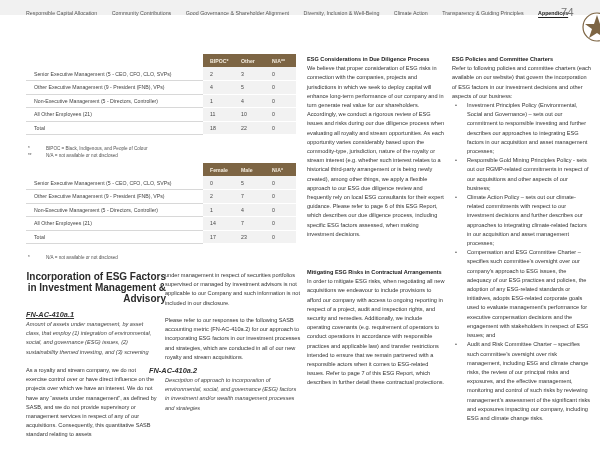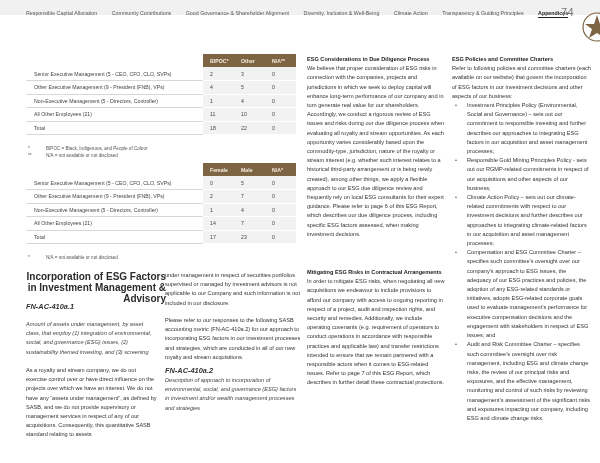--- a/index.html
+++ b/index.html
@@ -137,27 +137,27 @@
     <td class="num">23</td>
     <td class="num">0</td>
   </tr>
 </tbody>
   </table>
 <div class="fn" style="left:28px; top:255px;">
   <span class="mk">*</span><span>N/A = not available or not disclosed</span>
 </div>
 
 <h2 class="sec">Incorporation of ESG Factors in Investment Management &amp; Advisory</h2>
-<div class="code" style="left:26px; top:302px;">FN-AC-410a.1</div>
+<div class="code" style="left:26px; top:310px;text-decoration:underline;">FN-AC-410a.1</div>
 <div class="itxt" style="left:26px; top:320px; width:130px;">Amount of assets under management, by asset class, that employ (1) integration of environmental, social, and governance (ESG) issues, (2) sustainability themed investing, and (3) screening</div>
 <div class="ptxt" style="left:26px; top:366px; width:132px;">As a royalty and stream company, we do not exercise control over or have direct influence on the projects over which we have an interest. We do not have any “assets under management”, as defined by SASB, and we do not provide supervisory or management services in respect of any of our acquisitions. Consequently, this quantitative SASB standard relating to assets</div>
 
 <div class="ptxt" style="left:165px; top:271px; width:136px;">under management in respect of securities portfolios supervised or managed by investment advisors is not applicable to our Company and such information is not included in our disclosure.</div>
 <div class="ptxt" style="left:165px; top:316px; width:136px;">Please refer to our responses to the following SASB accounting metric (FN-AC-410a.2) for our approach to incorporating ESG factors in our investment processes and strategies, which are conducted in all of our new royalty and stream acquisitions.</div>
-<div class="code" style="left:165px; top:366px;">FN-AC-410a.2</div>
+<div class="code" style="left:149px; top:366px;">FN-AC-410a.2</div>
 <div class="itxt" style="left:165px; top:376px; width:135px;">Description of approach to incorporation of environmental, social, and governance (ESG) factors in investment and/or wealth management processes and strategies</div>
 
 <div class="ptxt" style="left:307px; top:55px; width:140px;">
   <div class="h3">ESG Considerations in Due Diligence Process</div>
   <div>We believe that proper consideration of ESG risks in connection with the companies, projects and jurisdictions in which we seek to deploy capital will enhance long-term performance of our company and in turn generate real value for our shareholders. Accordingly, we conduct a rigorous review of ESG issues and risks during our due diligence process when evaluating all royalty and stream opportunities. As each opportunity varies considerably based upon the commodity-type, jurisdiction, nature of the royalty or stream interest (e.g. whether such interest relates to a historical third-party arrangement or is being newly created), among other things, we apply a flexible approach to our ESG due diligence review and frequently rely on local ESG consultants for their expert guidance. Please refer to page 6 of this ESG Report, which describes our due diligence process, including specific ESG factors assessed, when making investment decisions.</div>
 </div>
 <div class="ptxt" style="left:307px; top:268px; width:140px;">
   <div class="h3">Mitigating ESG Risks in Contractual Arrangements</div>
   <div>In order to mitigate ESG risks, when negotiating all new acquisitions we endeavour to include provisions to afford our company with access to ongoing reporting in respect of a project, audit and inspection rights, and security and remedies. Additionally, we include operating covenants (e.g. requirement of operators to conduct operations in accordance with responsible practices and applicable law) and transfer restrictions intended to ensure that we remain partnered with a responsible actors when it comes to ESG-related issues. Refer to page 7 of this ESG Report, which describes in further detail these contractual protections.</div>
 </div>

